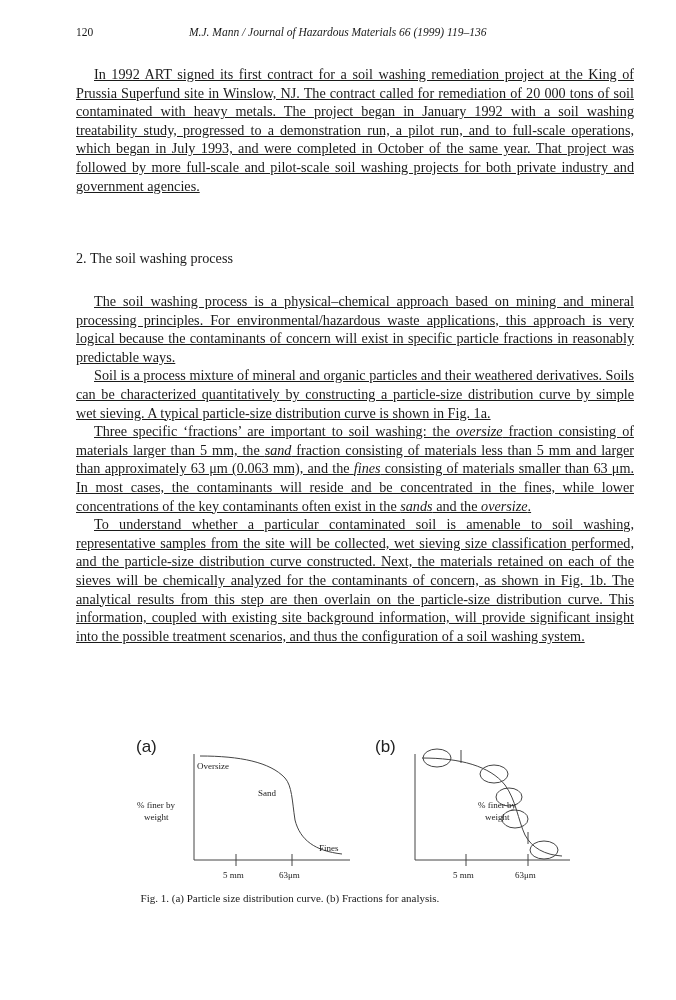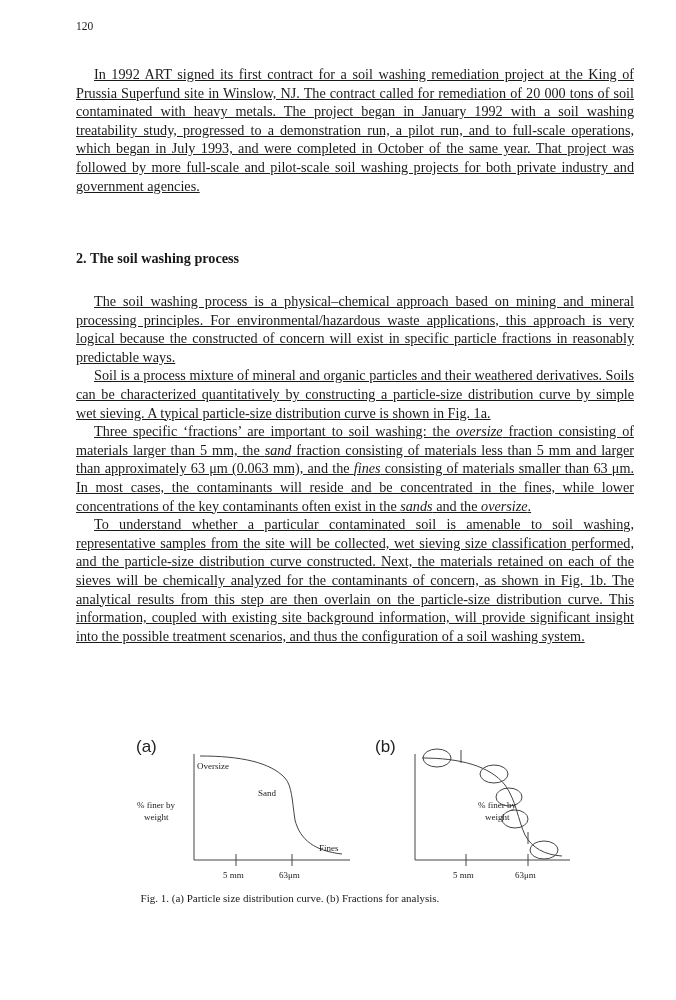--- a/index.html
+++ b/index.html
@@ -1,48 +1,49 @@
 <!DOCTYPE html>
 <html><head>
 <meta charset="utf-8">
 <style>
   html, body { margin: 0; padding: 0; background: #ffffff; }
   body { width: 676px; height: 1000px; position: relative; overflow: hidden;
          font-family: "Liberation Serif", "DejaVu Serif", serif; color: #1a1a1a; }
-  .header { position: absolute; top: 20px; left: 76px; width: 560px; height: 16px;
+  .header { position: absolute; top: 26px; left: 76px; width: 560px; height: 16px;
             font-size: 11.5px; text-decoration: underline; }
   .header .pageno { position: absolute; left: 0; top: 0; }
   .header .running { position: absolute; left: 113px; top: 0; font-style: italic; }
   .body { position: absolute; left: 76px; width: 558px; font-size: 14.2px; line-height: 18.6px;
           text-align: justify; text-decoration: underline; }
   .body p { margin: 0; text-indent: 18px; }
   .p1 { top: 65px; }
-  .sec-head { position: absolute; top: 250px; left: 76px; font-weight: bold; font-size: 14.2px; }
+  .sec-head { position: absolute; top: 250px; left: 76px; font-weight: normal; font-size: 14.2px; }
   .p2 { top: 292px; }
   .fig { position: absolute; top: 730px; left: 120px; width: 460px; height: 160px; }
   .fig svg { width: 460px; height: 160px; }
   .caption { position: absolute; top: 892px; left: 0; width: 580px; text-align: center;
              font-size: 11px; }
   i { font-style: italic; }
 </style>
 </head>
 <body>
 
 <div class="header">
   <span class="pageno">120</span>
+  <span class="running">M.J. Mann / Journal of Hazardous Materials 66 (1999) 119–136</span>
 </div>
 
 <div class="body p1">
   <p>In 1992 ART signed its first contract for a soil washing remediation project at the King of Prussia Superfund site in Winslow, NJ. The contract called for remediation of 20 000 tons of soil contaminated with heavy metals. The project began in January 1992 with a soil washing treatability study, progressed to a demonstration run, a pilot run, and to full-scale operations, which began in July 1993, and were completed in October of the same year. That project was followed by more full-scale and pilot-scale soil washing projects for both private industry and government agencies.</p>
 </div>
 
 <div class="sec-head">2. The soil washing process</div>
 
 <div class="body p2">
-  <p>The soil washing process is a physical–chemical approach based on mining and mineral processing principles. For environmental/hazardous waste applications, this approach is very logical because the constructed of concern will exist in specific particle fractions in reasonably predictable ways.</p>
+  <p>The soil washing process is a physical–chemical approach based on mining and mineral processing principles. For environmental/hazardous waste applications, this approach is very logical because the contaminants of concern will exist in specific particle fractions in reasonably predictable ways.</p>
   <p>Soil is a process mixture of mineral and organic particles and their weathered derivatives. Soils can be characterized quantitatively by constructing a particle-size distribution curve by simple wet sieving. A typical particle-size distribution curve is shown in Fig. 1a.</p>
   <p><span>Three specific ‘fractions’ are important to soil washing: the </span><i>oversize</i><span> fraction consisting of materials larger than 5 mm, the </span><i>sand</i><span> fraction consisting of materials less than 5 mm and larger than approximately 63 μm (0.063 mm), and the </span><i>fines</i><span> consisting of materials smaller than 63 μm. In most cases, the contaminants will reside and be concentrated in the fines, while lower concentrations of the key contaminants often exist in the </span><i>sands</i><span> and the </span><i>oversize</i><span>.</span></p>
   <p>To understand whether a particular contaminated soil is amenable to soil washing, representative samples from the site will be collected, wet sieving size classification performed, and the particle-size distribution curve constructed. Next, the materials retained on each of the sieves will be chemically analyzed for the contaminants of concern, as shown in Fig. 1b. The analytical results from this step are then overlain on the particle-size distribution curve. This information, coupled with existing site background information, will provide significant insight into the possible treatment scenarios, and thus the configuration of a soil washing system.</p>
 </div>
 
 <div class="fig">
   <svg viewBox="0 0 460 160" xmlns="http://www.w3.org/2000/svg">
 
     <g font-family="Liberation Serif, serif" fill="#222">
       <text x="16" y="22" font-family="Liberation Sans, sans-serif" font-size="17">(a)</text>

